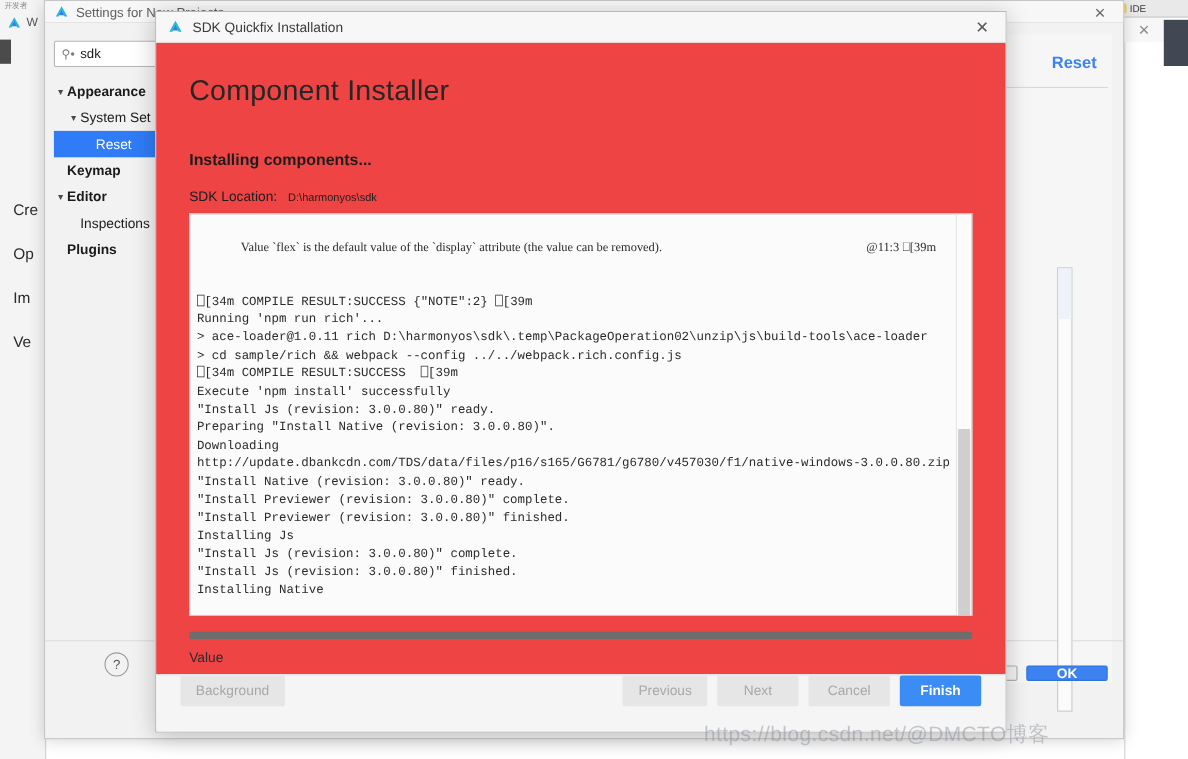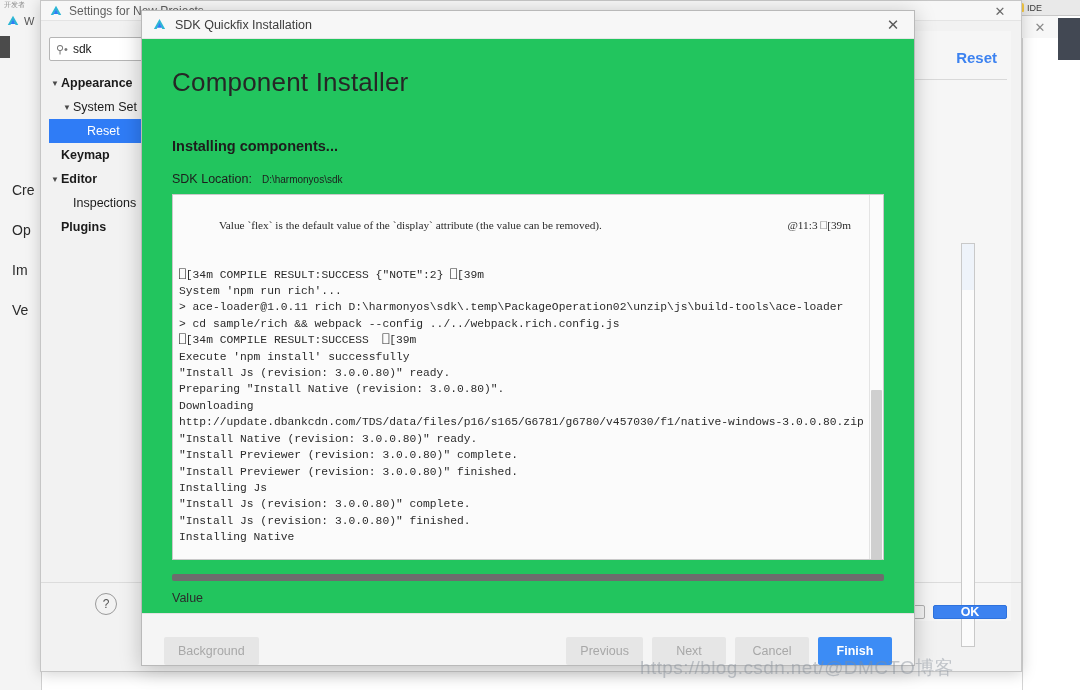--- a/index.html
+++ b/index.html
@@ -137,21 +137,21 @@
     position:relative; height:28px; background:#f7f7f7;
     display:flex; align-items:center; padding-left:10px; gap:8px;
     border-bottom:1px solid #e6e6e6; flex:0 0 28px;
   }
   .inst-title { font-size:12.5px; color:#3c3c3c; }
   .inst-close {
     position:absolute; right:8px; top:0; width:26px; height:28px;
     display:flex; align-items:center; justify-content:center;
     font-size:15px; color:#5a5a5a;
   }
-  .inst-content { position:relative; flex:1 1 auto; padding:0 30px; background:#22c55e; }
+  .inst-content { position:relative; flex:1 1 auto; padding:0 30px; background:#ef4444; }
   .inst-h1 { margin-top:28px; font-size:26px; font-weight:normal; color:#262626; letter-spacing:.2px; }
   .inst-h2 { margin-top:40px; font-size:14.5px; font-weight:bold; color:#1d1d1d; }
   .sdk-loc-row { margin-top:18px; display:flex; align-items:baseline; gap:10px; }
   .sdk-loc-lbl { font-size:12.5px; color:#1d1d1d; }
   .sdk-loc-val { font-size:10px; color:#1d1d1d; }
 
   .log-wrap {
     position:relative; margin-top:8px; height:366px;
     background:#fbfbfb; border:1px solid #c9c9c9; overflow:hidden;
   }
@@ -177,21 +177,21 @@
 
   .progress-track {
     margin-top:14px; height:7px; background:#d8d8d8; border-radius:2px; overflow:hidden;
   }
   .progress-fill { height:100%; width:100%; background:#6d6d6d; }
   .progress-status { margin-top:10px; font-size:12.5px; color:#2b2b2b; }
 
   .inst-footer {
     flex:0 0 52px; position:relative; background:#f5f5f5;
     border-top:1px solid #e2e2e2;
-    display:flex; align-items:flex-end; padding:0 22px;
+    display:flex; align-items:flex-start; padding:0 22px;
   }
   .ibtn {
     min-width:74px; height:28px; padding:0 14px; border:none; border-radius:2px;
     font-size:12.5px;
     display:flex; align-items:center; justify-content:center;
     background:#e6e6e6; color:#a8a8a8;
   }
   .ibtn.enabled { background:#3c8cf5; color:#ffffff; font-weight:bold; }
   .footer-right { margin-left:auto; display:flex; gap:9px; }
 
@@ -320,21 +320,21 @@
         <span class="sdk-loc-val">D:\harmonyos\sdk</span>
       </div>
 
       <div class="log-wrap">
         <div class="log-inner" id="log-lines">
           <div class="log-line first">
             <span class="tail">@11:3 ⎕[39m</span><span>Value `flex` is the default value of the `display` attribute (the value can be removed).</span>
           </div>
           <div class="log-line">&nbsp;</div>
         <div class="log-line">⎕[34m COMPILE RESULT:SUCCESS {"NOTE":2} ⎕[39m</div>
-            <div class="log-line">System 'npm run rich'...</div>
+            <div class="log-line">Running 'npm run rich'...</div>
             <div class="log-line">&gt; ace-loader@1.0.11 rich D:\harmonyos\sdk\.temp\PackageOperation02\unzip\js\build-tools\ace-loader</div>
             <div class="log-line">&gt; cd sample/rich &amp;&amp; webpack --config ../../webpack.rich.config.js</div>
             <div class="log-line">⎕[34m COMPILE RESULT:SUCCESS  ⎕[39m</div>
             <div class="log-line">Execute 'npm install' successfully</div>
             <div class="log-line">"Install Js (revision: 3.0.0.80)" ready.</div>
             <div class="log-line">Preparing "Install Native (revision: 3.0.0.80)".</div>
             <div class="log-line">Downloading</div>
             <div class="log-line">http://update.dbankcdn.com/TDS/data/files/p16/s165/G6781/g6780/v457030/f1/native-windows-3.0.0.80.zip</div>
             <div class="log-line">"Install Native (revision: 3.0.0.80)" ready.</div>
             <div class="log-line">"Install Previewer (revision: 3.0.0.80)" complete.</div>

